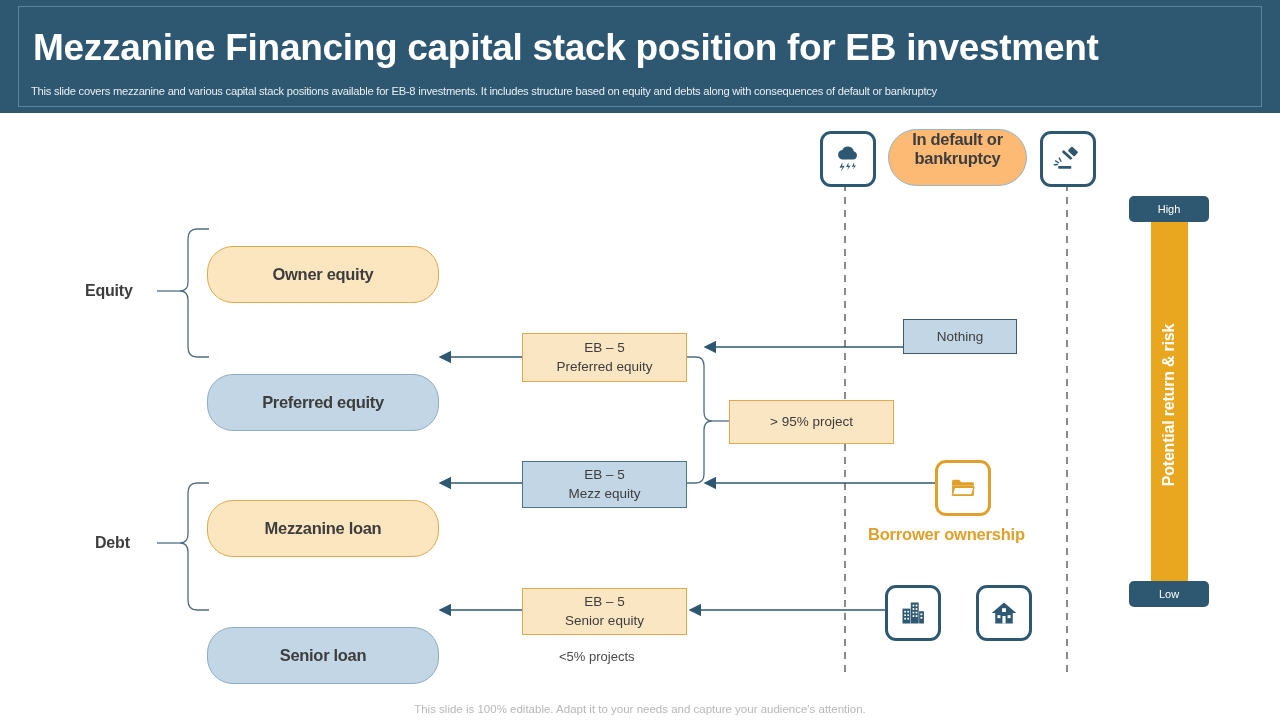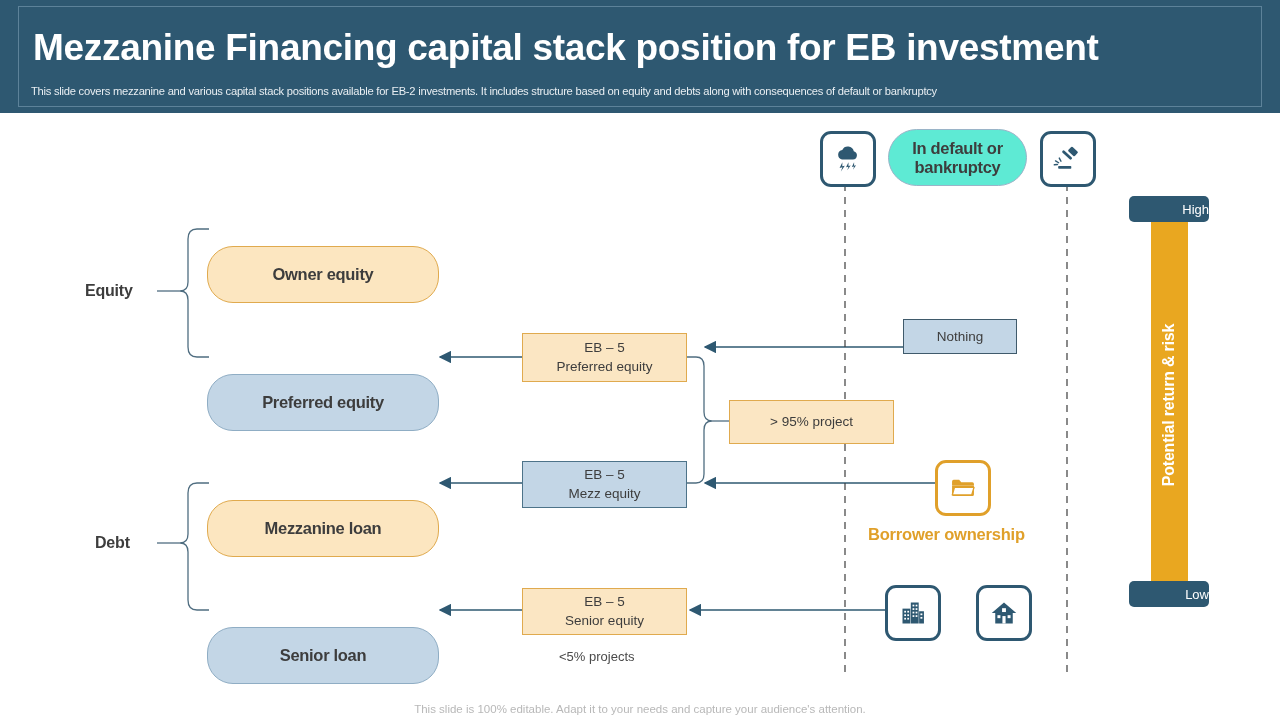--- a/index.html
+++ b/index.html
@@ -73,41 +73,41 @@
   .icon-tile {
     position: absolute; width: 50px; height: 50px;
     border: 3.5px solid #2e5871; border-radius: 11px;
     background: #ffffff;
     display: flex; align-items: center; justify-content: center;
   }
   .icon-tile.orange { border-color: #e0a02a; }
 
   .default-pill {
     position: absolute;
-    background: #5eead4; border: 1px solid #9ab4c8; border-radius: 34px;
-    display: flex; align-items: center; justify-content: center;
+    background: #fdba74; border: 1px solid #9ab4c8; border-radius: 34px;
+    display: flex; justify-content: center;
     text-align: center; line-height: 1.15;
     font-size: 16.5px; font-weight: bold; color: #3d3d3d;
     letter-spacing: -0.3px;
   }
 
   .cluster-caption {
     position: absolute; font-size: 16.5px; font-weight: bold;
     color: #3d3d3d; white-space: nowrap; letter-spacing: -0.2px;
   }
   .cluster-caption.orange { color: #e0a02a; }
 
   
   .riskbar {
     position: absolute; background: #e9a720;
   }
   .risk-cap {
     position: absolute; background: #2e5871; border-radius: 5px;
-    display: flex; align-items: center; justify-content: flex-end;
-    color: #ffffff; font-size: 13px;
+    display: flex; align-items: center; justify-content: center;
+    color: #ffffff; font-size: 11px;
   }
   .risk-text {
     position: absolute;
     color: #ffffff; font-size: 16px; font-weight: bold;
     white-space: nowrap; letter-spacing: -0.2px;
     transform: rotate(-90deg); transform-origin: 50% 50%;
   }
 
   
   .footer {
@@ -121,21 +121,21 @@
   }
 </style>
 </head>
 <body>
 
 <div class="slide">
 
   <div class="header">
     <div class="header-inner"></div>
     <div class="title">Mezzanine Financing capital stack position for EB investment</div>
-    <div class="subtitle">This slide covers mezzanine and various capital stack positions available for EB-2 investments. It includes structure based on equity and debts along with consequences of default or bankruptcy</div>
+    <div class="subtitle">This slide covers mezzanine and various capital stack positions available for EB-8 investments. It includes structure based on equity and debts along with consequences of default or bankruptcy</div>
   </div>
 
   <svg class="overlay" viewBox="0 0 1280 720">
     <defs>
       <marker id="arw" markerWidth="9" markerHeight="9" refX="8" refY="4.5" orient="auto">
         <path d="M9,4.5 L0,0 L0,9 z" fill="#2e5871"></path>
       </marker>
       <marker id="arwUp" markerWidth="9" markerHeight="9" refX="8" refY="4.5" orient="auto">
         <path d="M9,4.5 L0,0 L0,9 z" fill="#3d3d3d"></path>
       </marker>

